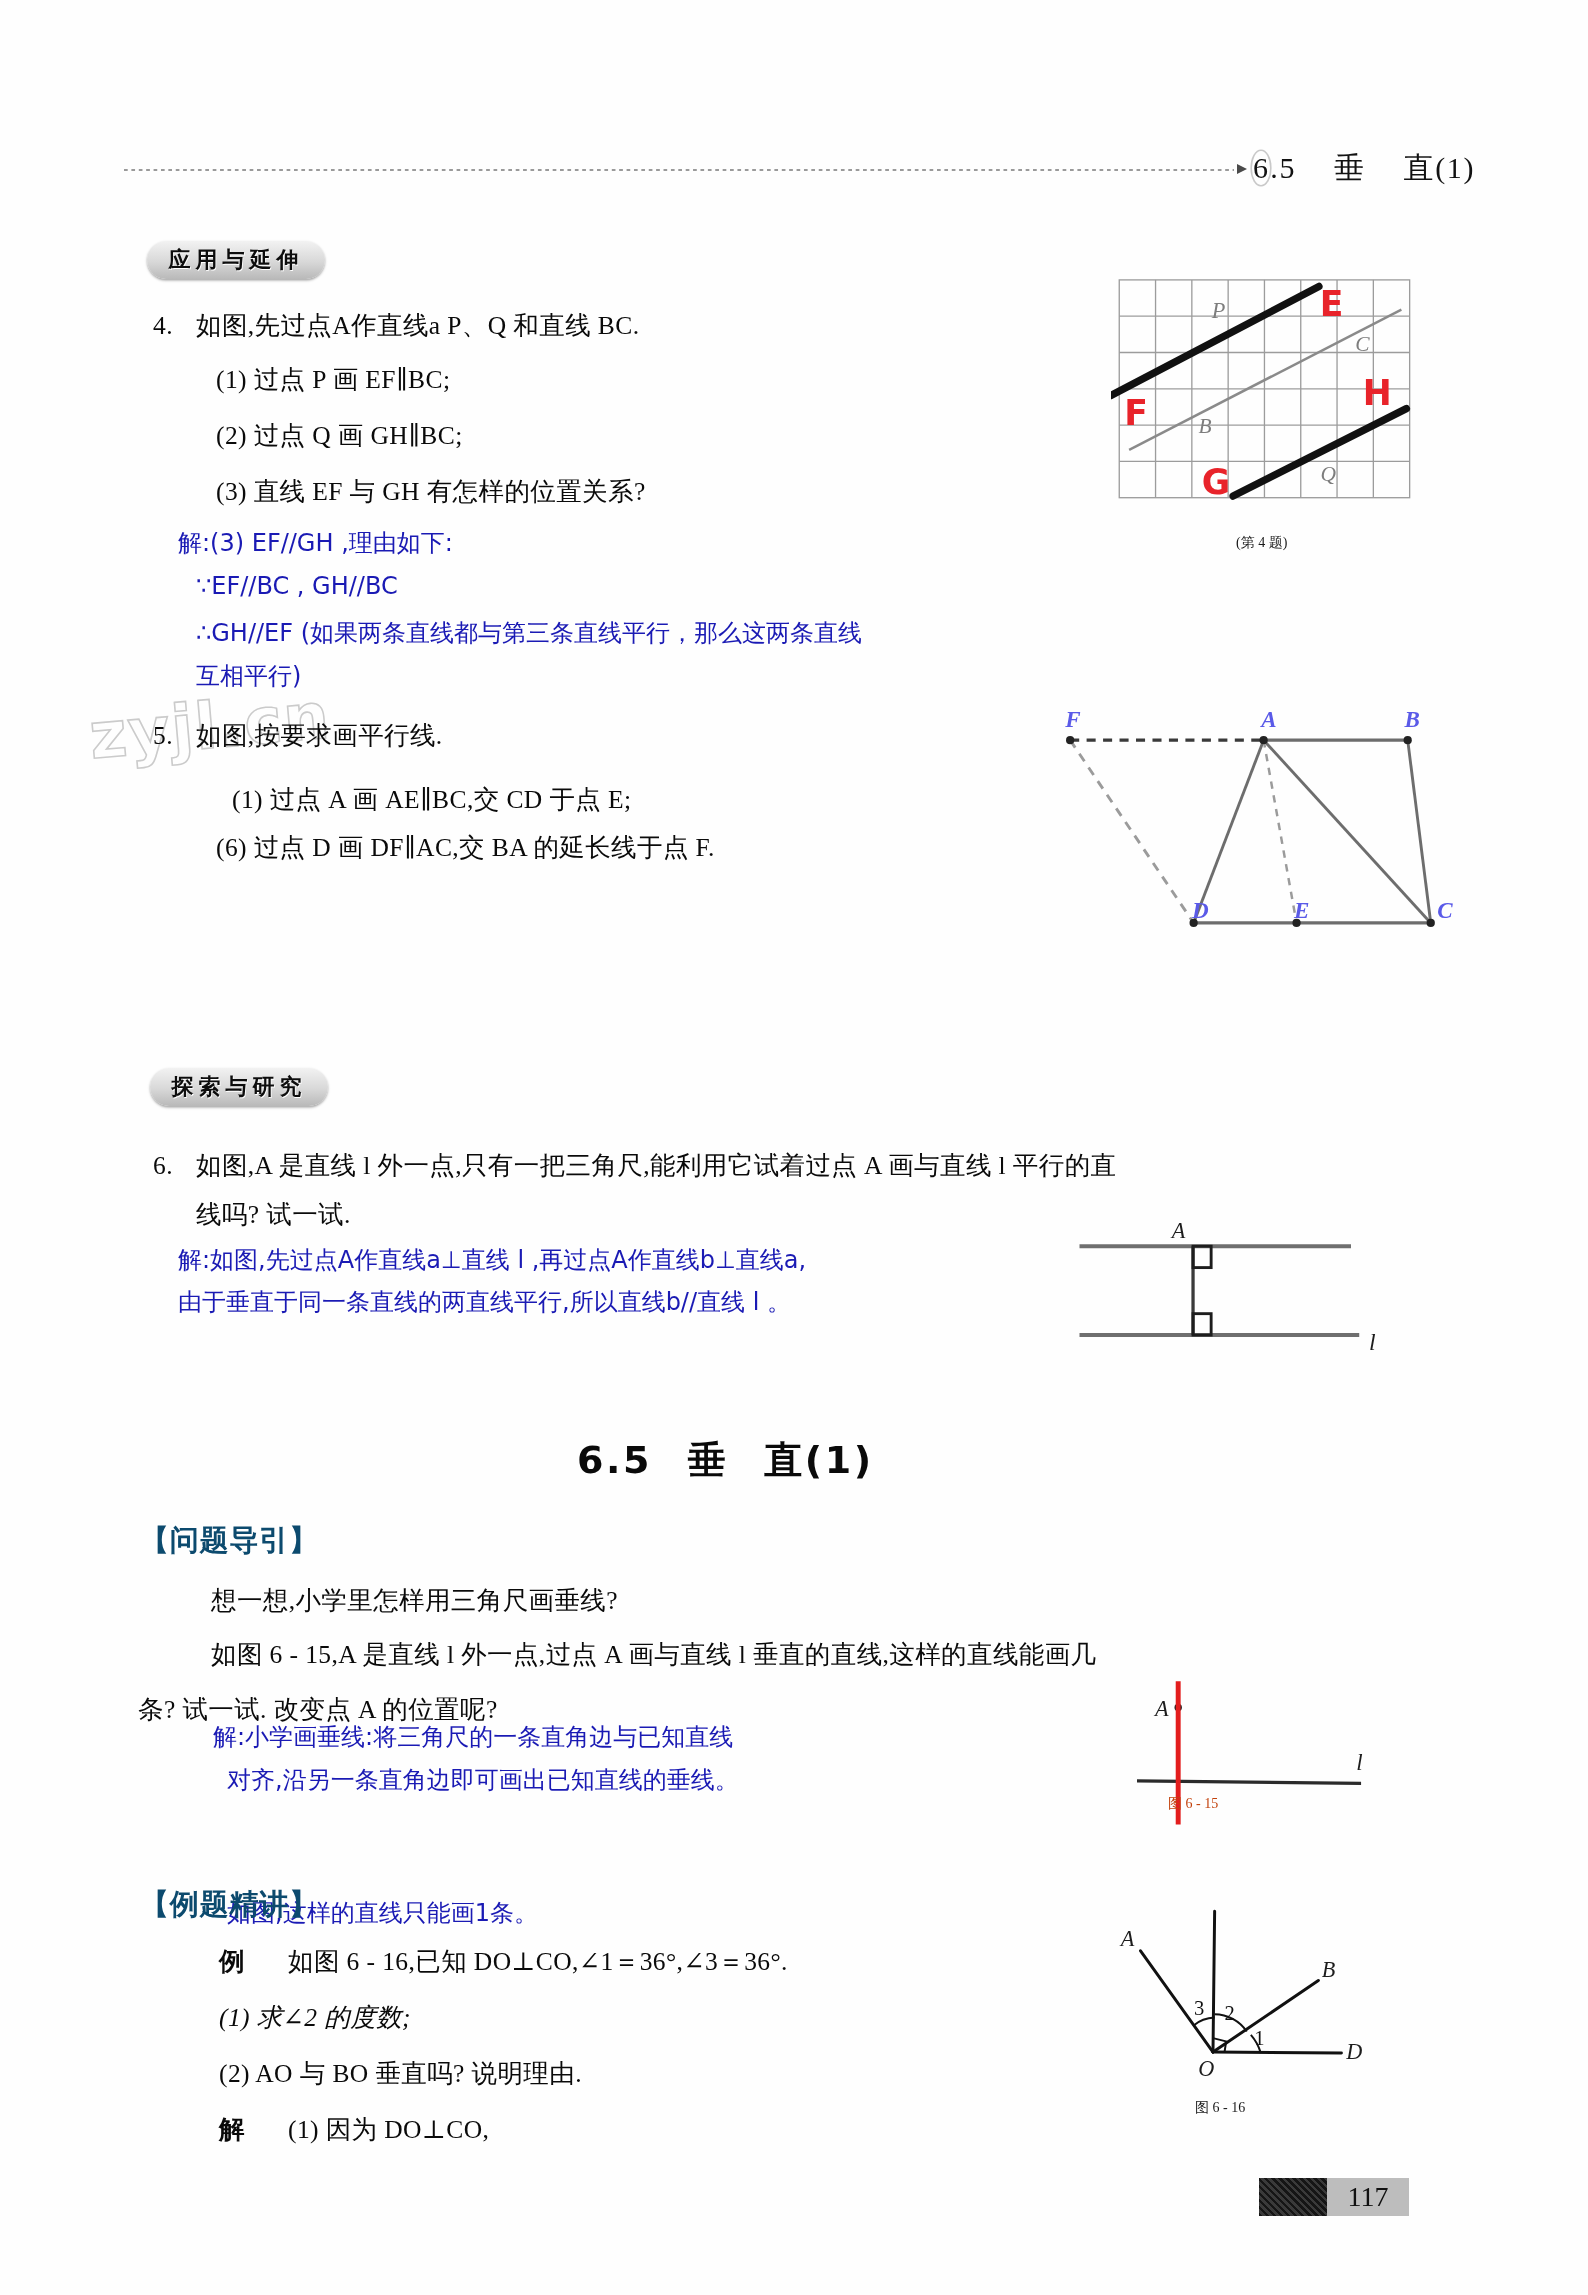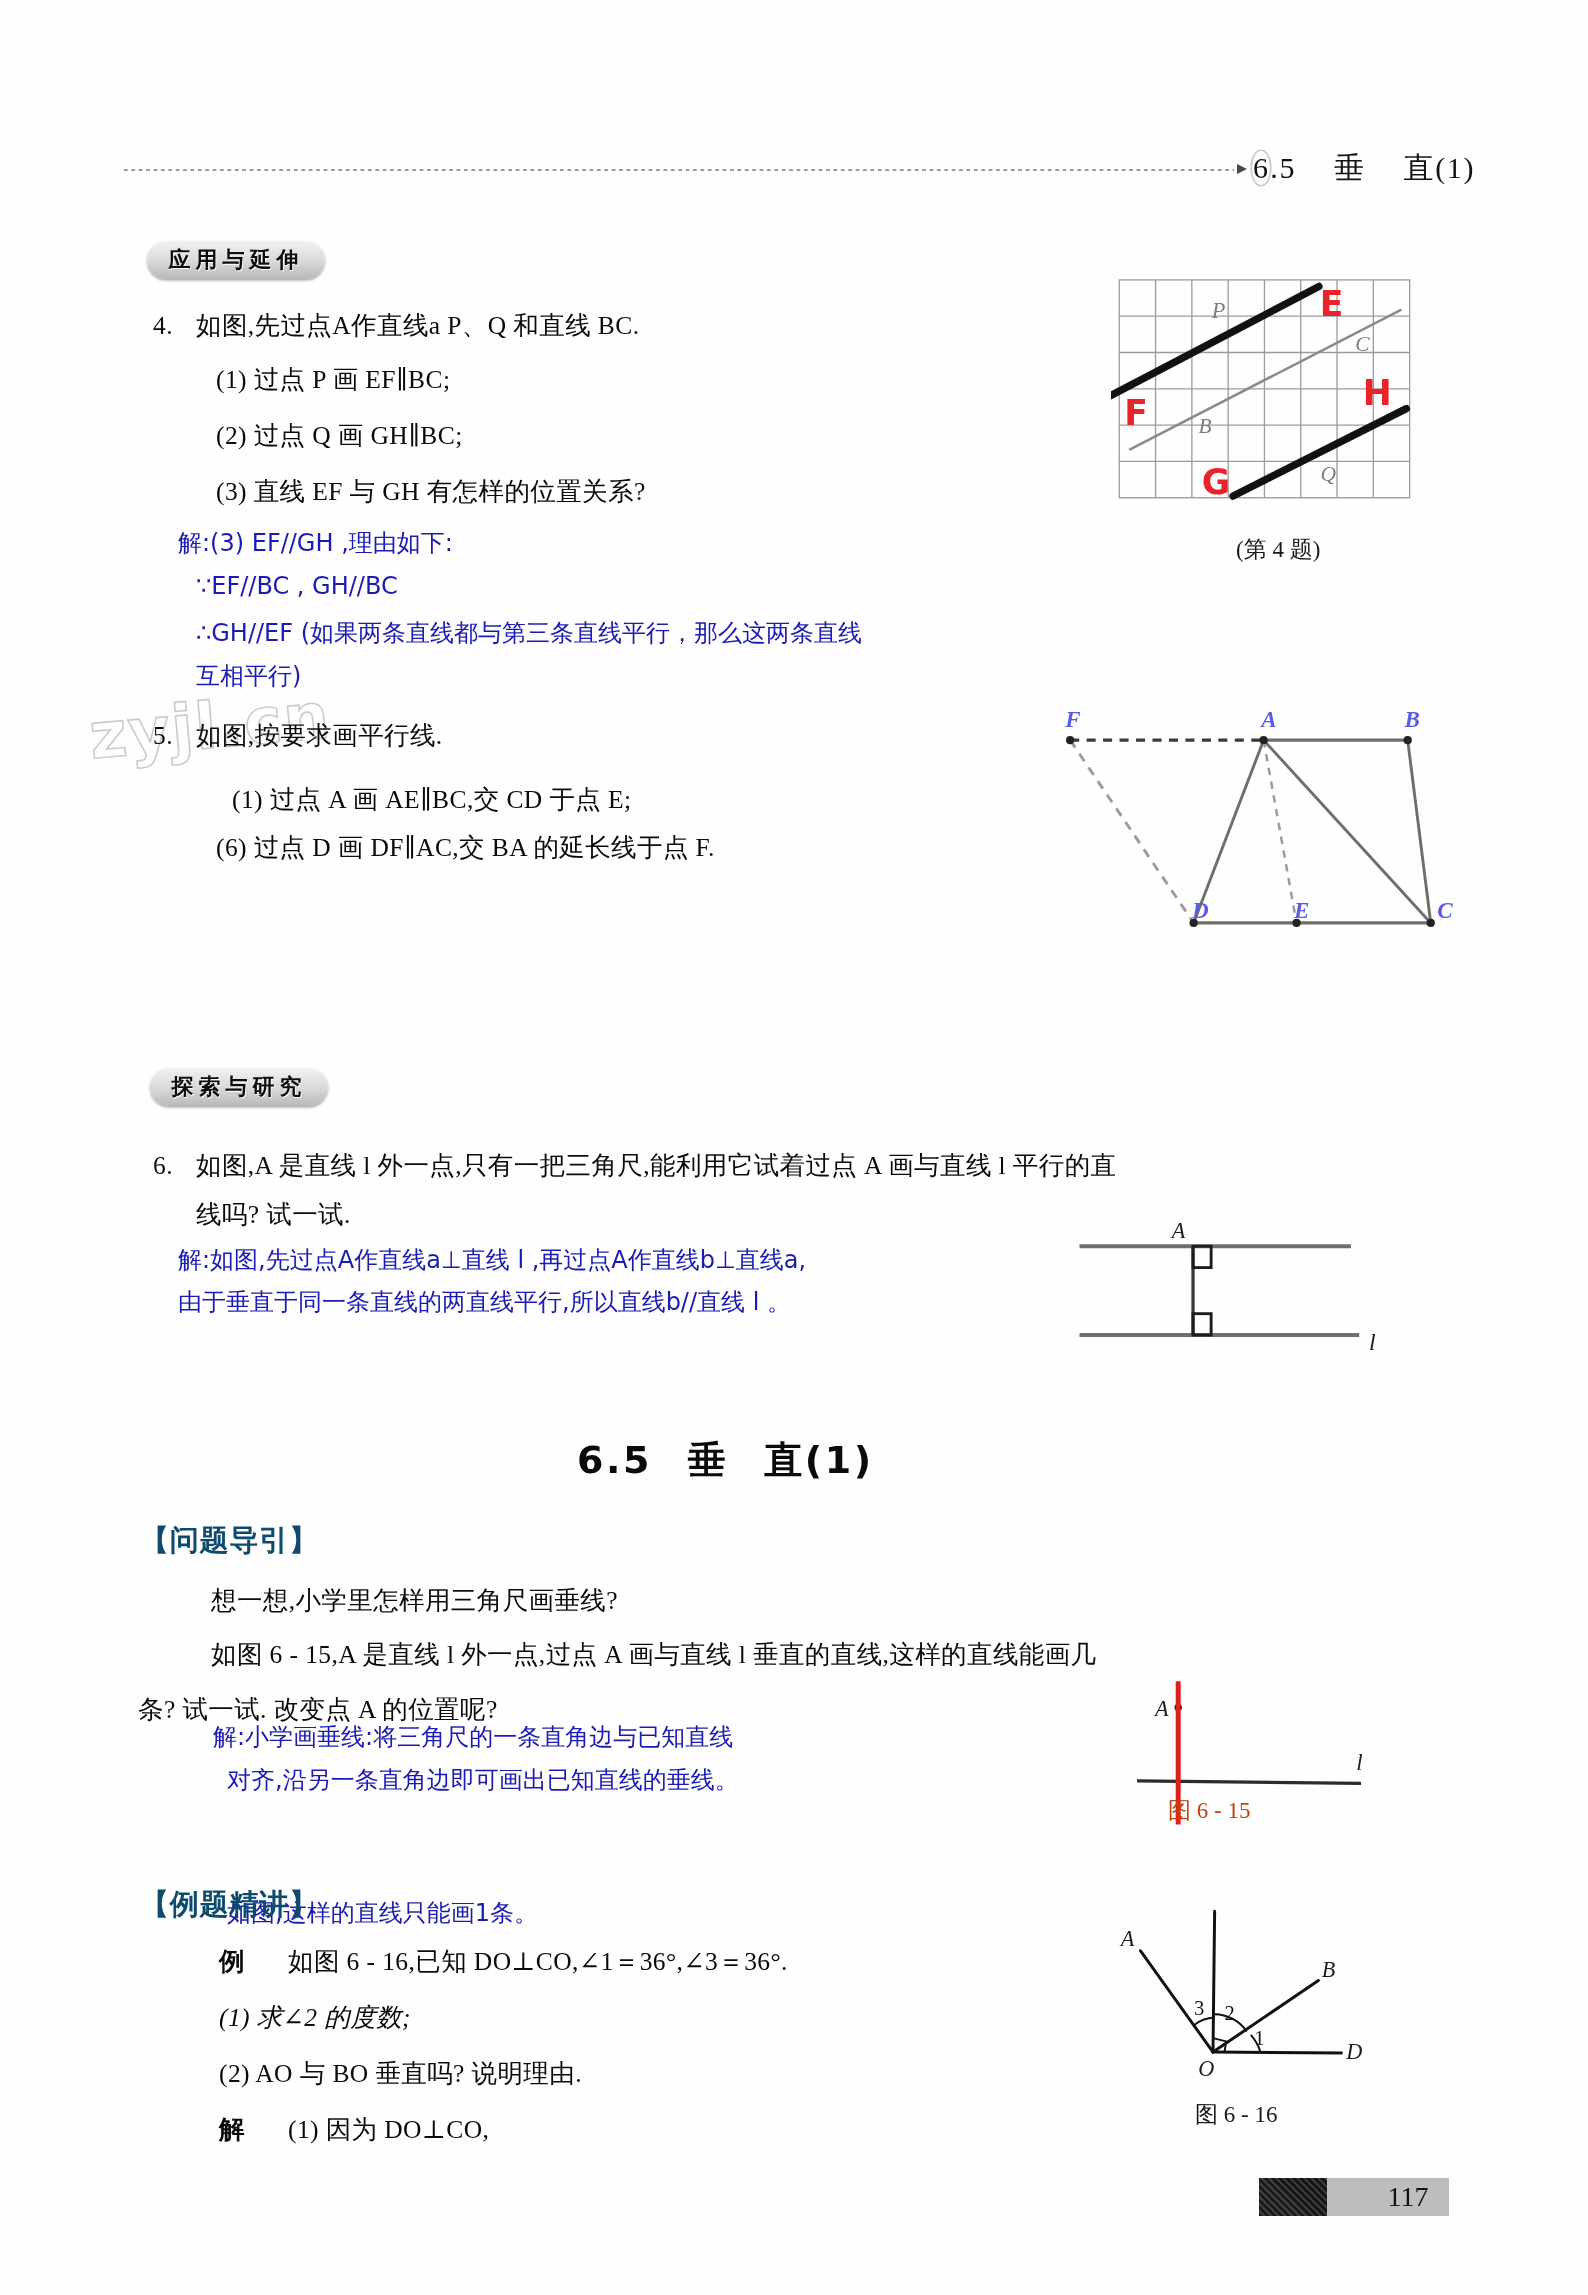--- a/index.html
+++ b/index.html
@@ -114,21 +114,21 @@
     position: absolute;
     font-family: "DejaVu Sans", "Liberation Sans", sans-serif;
     font-weight: bold;
     font-size: 29px;
     letter-spacing: 0.8px;
     color: #0c4a6e;
   }
 
   .figcap {
     position: absolute;
-    font-size: 23px;
+    font-size: 14px;
     color: #1a1a1a;
     white-space: nowrap;
   }
 
   
   .pagenum-wrap {
     position: absolute;
     left: 1259px;
     top: 2175px;
     display: flex;
@@ -140,21 +140,20 @@
     background:
       repeating-linear-gradient(45deg, #151515 0 2.5px, #3a3a3a 2.5px 5px),
       #1b1b1b;
   }
   .pagenum-box {
     width: 82px; height: 38px;
     background: #bdbdbd;
     display: flex; align-items: center; justify-content: center;
     font-size: 28px; color: #111;
     font-family: "Liberation Serif", serif;
-    padding-left: 40px;
   }
 
   
   .watermark {
     position: absolute;
     left: 89px;
     top: 689px;
     font-family: "DejaVu Sans", "Liberation Sans", sans-serif;
     font-size: 64px;
     font-weight: bold;

